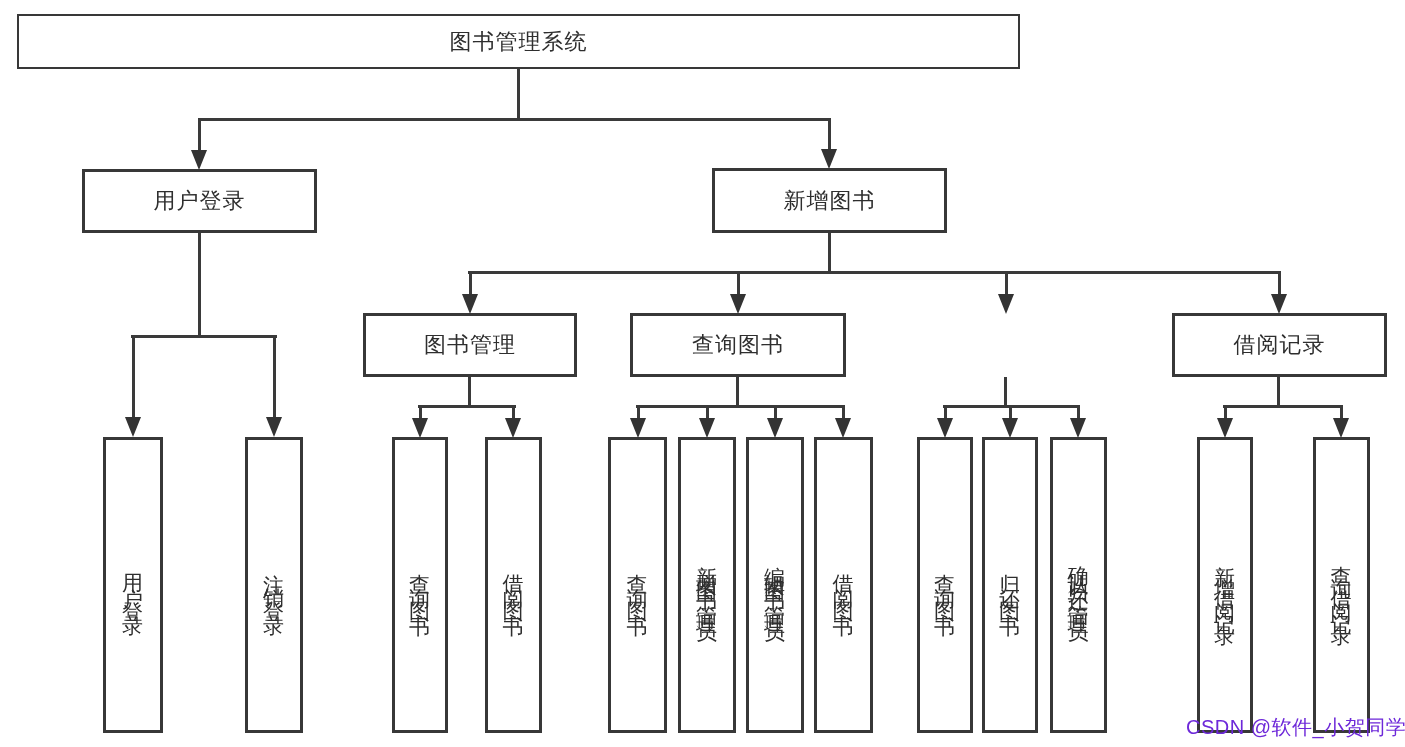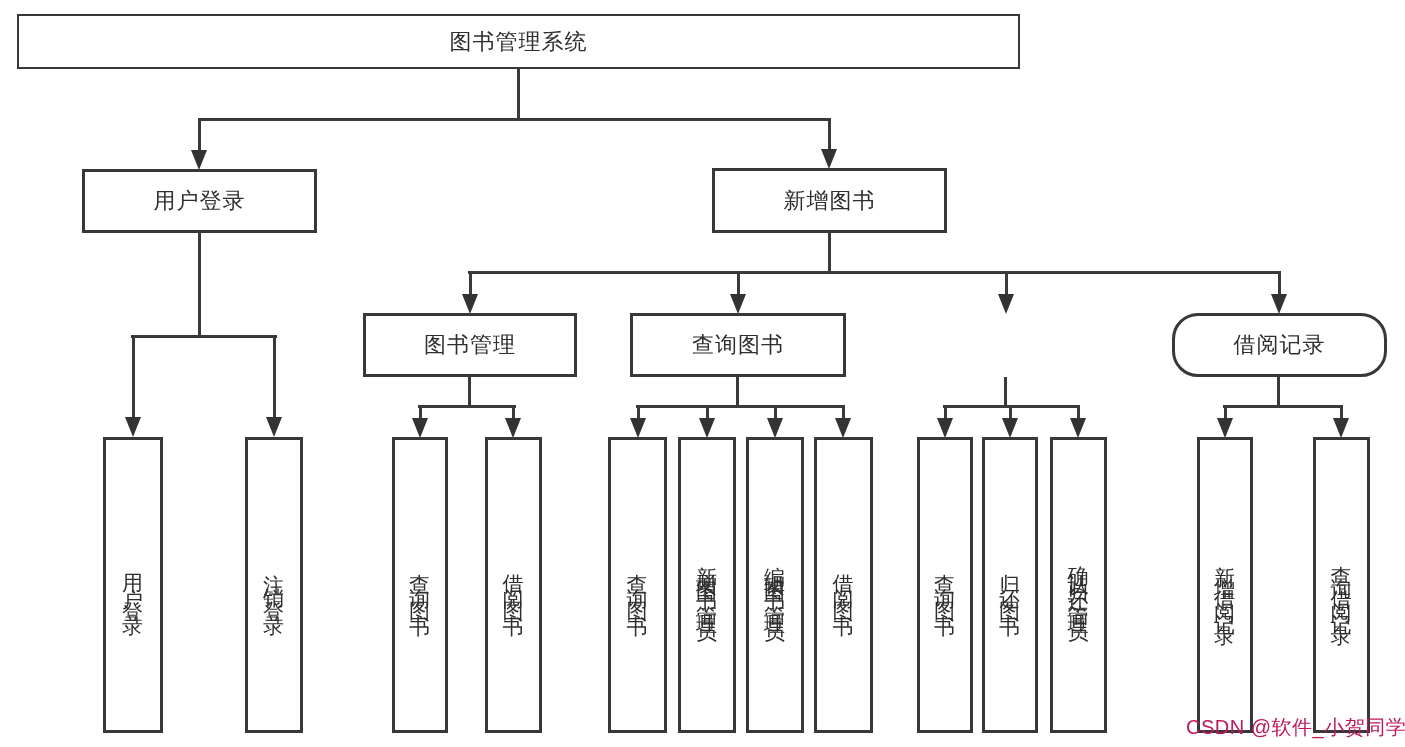--- a/index.html
+++ b/index.html
@@ -51,40 +51,40 @@
     width: 0; height: 0;
     border-left: 8px solid transparent;
     border-right: 8px solid transparent;
     border-top: 20px solid #333333;
   }
   .watermark {
     position: absolute;
     left: 1186px;
     top: 714px;
     width: 210px;
-    color: #be185d;
+    color: #6d28d9;
     font-size: 20px;
     letter-spacing: 0.5px;
     z-index: 10;
     white-space: nowrap;
   }
 </style>
 </head>
 <body>
 
 <div id="canvas">
 
   <div class="node root-node" style="left:17px; top:14px; width:1003px; height:55px;">图书管理系统</div>
 
   <div class="node" style="left:82px; top:169px; width:235px; height:64px;">用户登录</div>
   <div class="node" style="left:712px; top:168px; width:235px; height:65px;">新增图书</div>
 
   <div class="node" style="left:363px; top:313px; width:214px; height:64px;">图书管理</div>
   <div class="node" style="left:630px; top:313px; width:216px; height:64px;">查询图书</div>
-  <div class="node" style="left:1172px; top:313px; width:215px; height:64px;border-radius:26px;">借阅记录</div>
+  <div class="node" style="left:1172px; top:313px; width:215px; height:64px;">借阅记录</div>
 
   <div class="vleaf vs4" style="left:103px; top:437px; width:60px; height:296px;">
     <span>用户登录</span>
   </div>
   <div class="vleaf vs4" style="left:245px; top:437px; width:58px; height:296px;">
     <span>注销登录</span>
   </div>
 
   <div class="vleaf vs4" style="left:392px; top:437px; width:56px; height:296px;">
     <span>查询图书</span>

